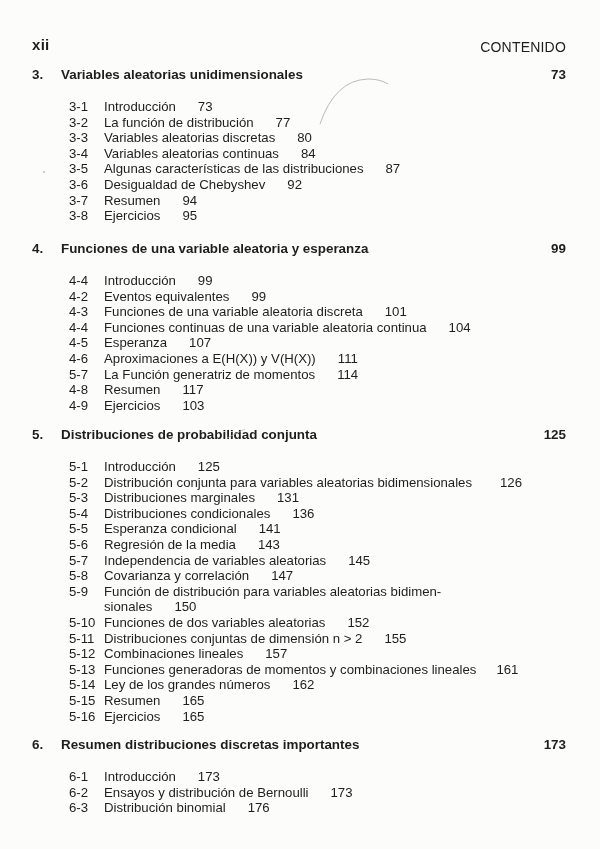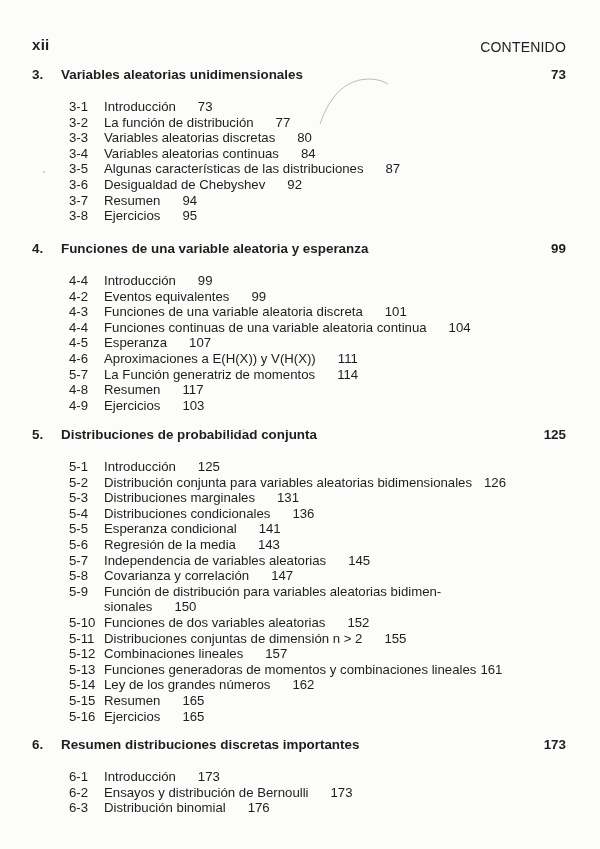--- a/index.html
+++ b/index.html
@@ -141,21 +141,21 @@
       <span class="ch-text">Distribuciones de probabilidad conjunta</span>
       <span class="ch-page">125</span>
     </div>
     <div class="sections">
       <div class="sec">
           <span class="num">5-1</span>
           <span class="txt"><span>Introducción</span><span class="pg">125</span></span>
         </div>
       <div class="sec">
           <span class="num">5-2</span>
-          <span class="txt"><span>Distribución conjunta para variables aleatorias bidimensionales</span><span class="pg" style="margin-left:12px">126</span></span>
+          <span class="txt"><span>Distribución conjunta para variables aleatorias bidimensionales</span><span class="pg" style="margin-left:28px">126</span></span>
         </div>
       <div class="sec">
           <span class="num">5-3</span>
           <span class="txt"><span>Distribuciones marginales</span><span class="pg">131</span></span>
         </div>
       <div class="sec">
           <span class="num">5-4</span>
           <span class="txt"><span>Distribuciones condicionales</span><span class="pg">136</span></span>
         </div>
       <div class="sec">
@@ -185,21 +185,21 @@
       <div class="sec">
           <span class="num">5-11</span>
           <span class="txt"><span>Distribuciones conjuntas de dimensión n &gt; 2</span><span class="pg">155</span></span>
         </div>
       <div class="sec">
           <span class="num">5-12</span>
           <span class="txt"><span>Combinaciones lineales</span><span class="pg">157</span></span>
         </div>
       <div class="sec">
           <span class="num">5-13</span>
-          <span class="txt"><span>Funciones generadoras de momentos y combinaciones lineales</span><span class="pg" style="margin-left:4px">161</span></span>
+          <span class="txt"><span>Funciones generadoras de momentos y combinaciones lineales</span><span class="pg" style="margin-left:20px">161</span></span>
         </div>
       <div class="sec">
           <span class="num">5-14</span>
           <span class="txt"><span>Ley de los grandes números</span><span class="pg">162</span></span>
         </div>
       <div class="sec">
           <span class="num">5-15</span>
           <span class="txt"><span>Resumen</span><span class="pg">165</span></span>
         </div>
       <div class="sec">

